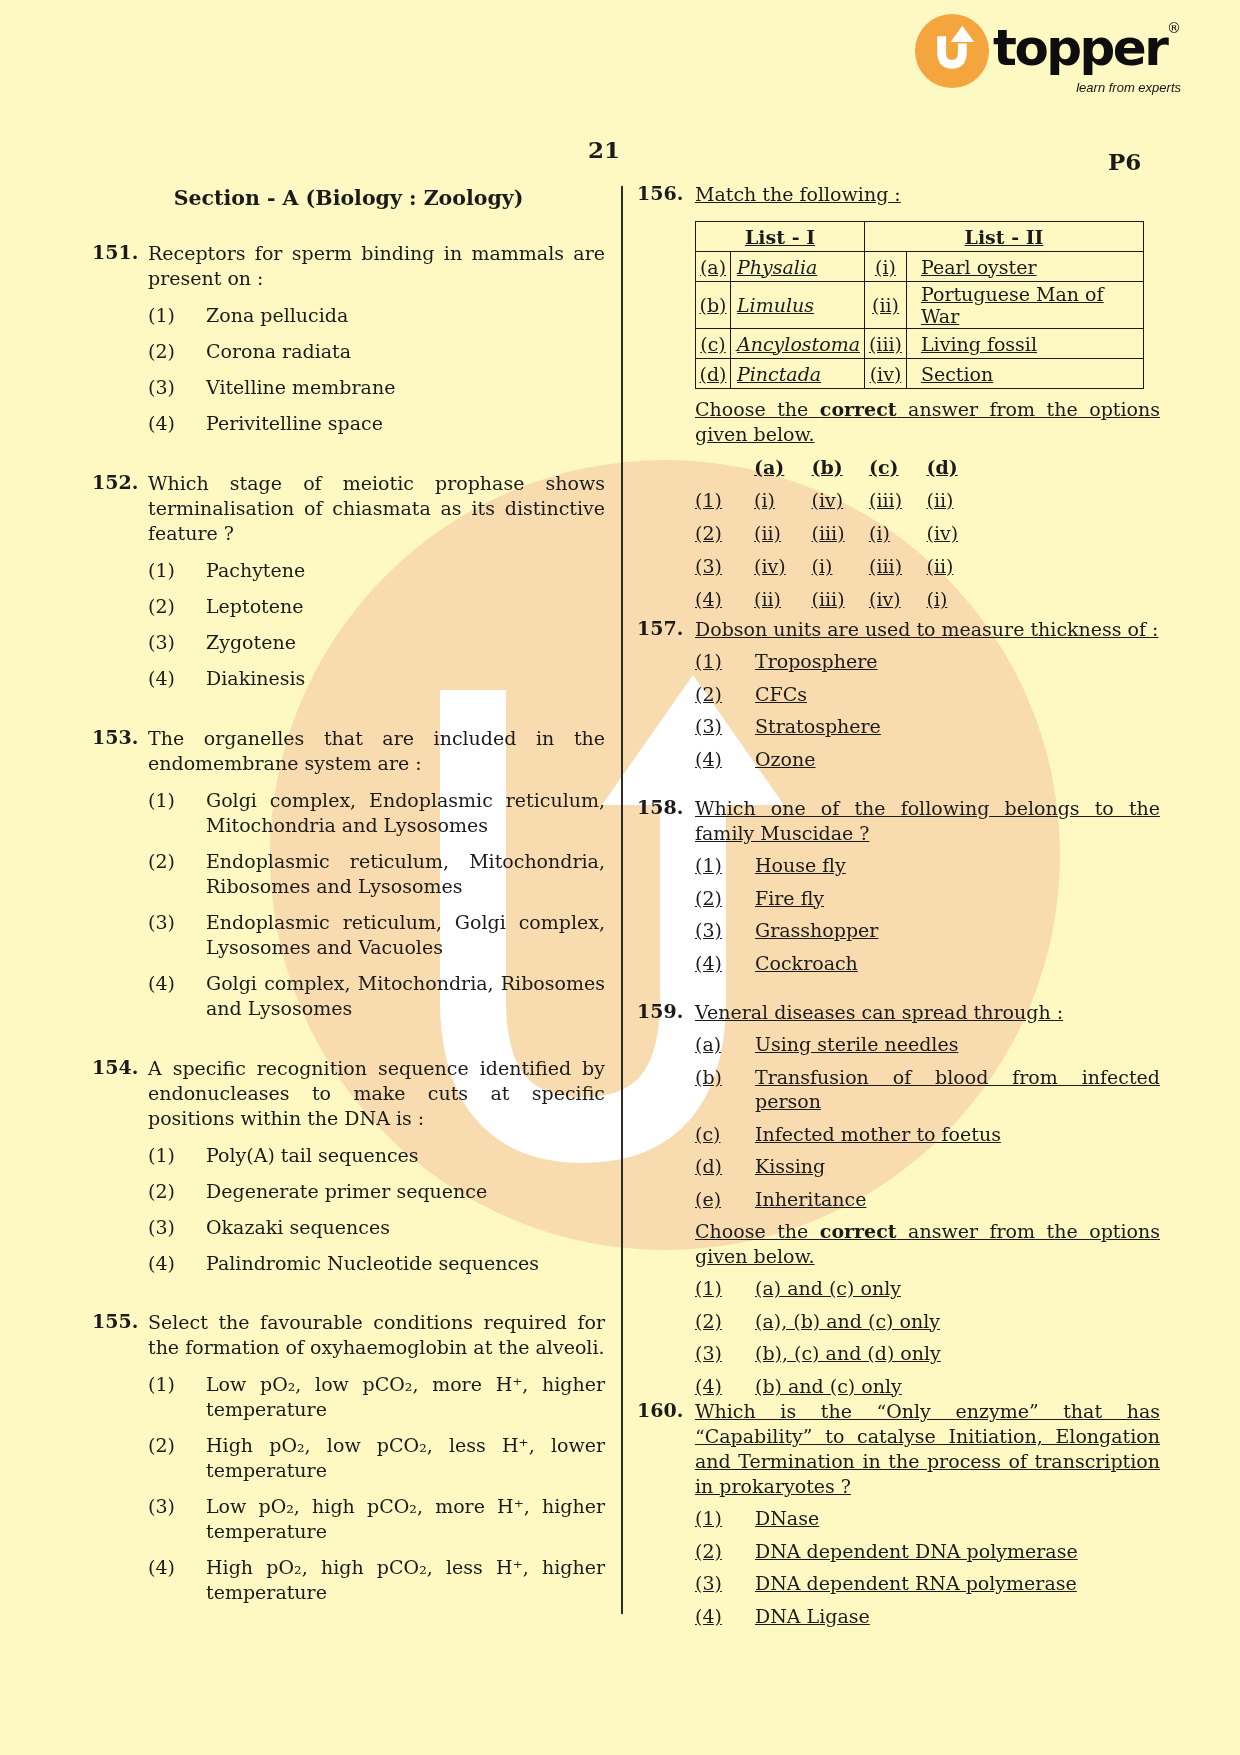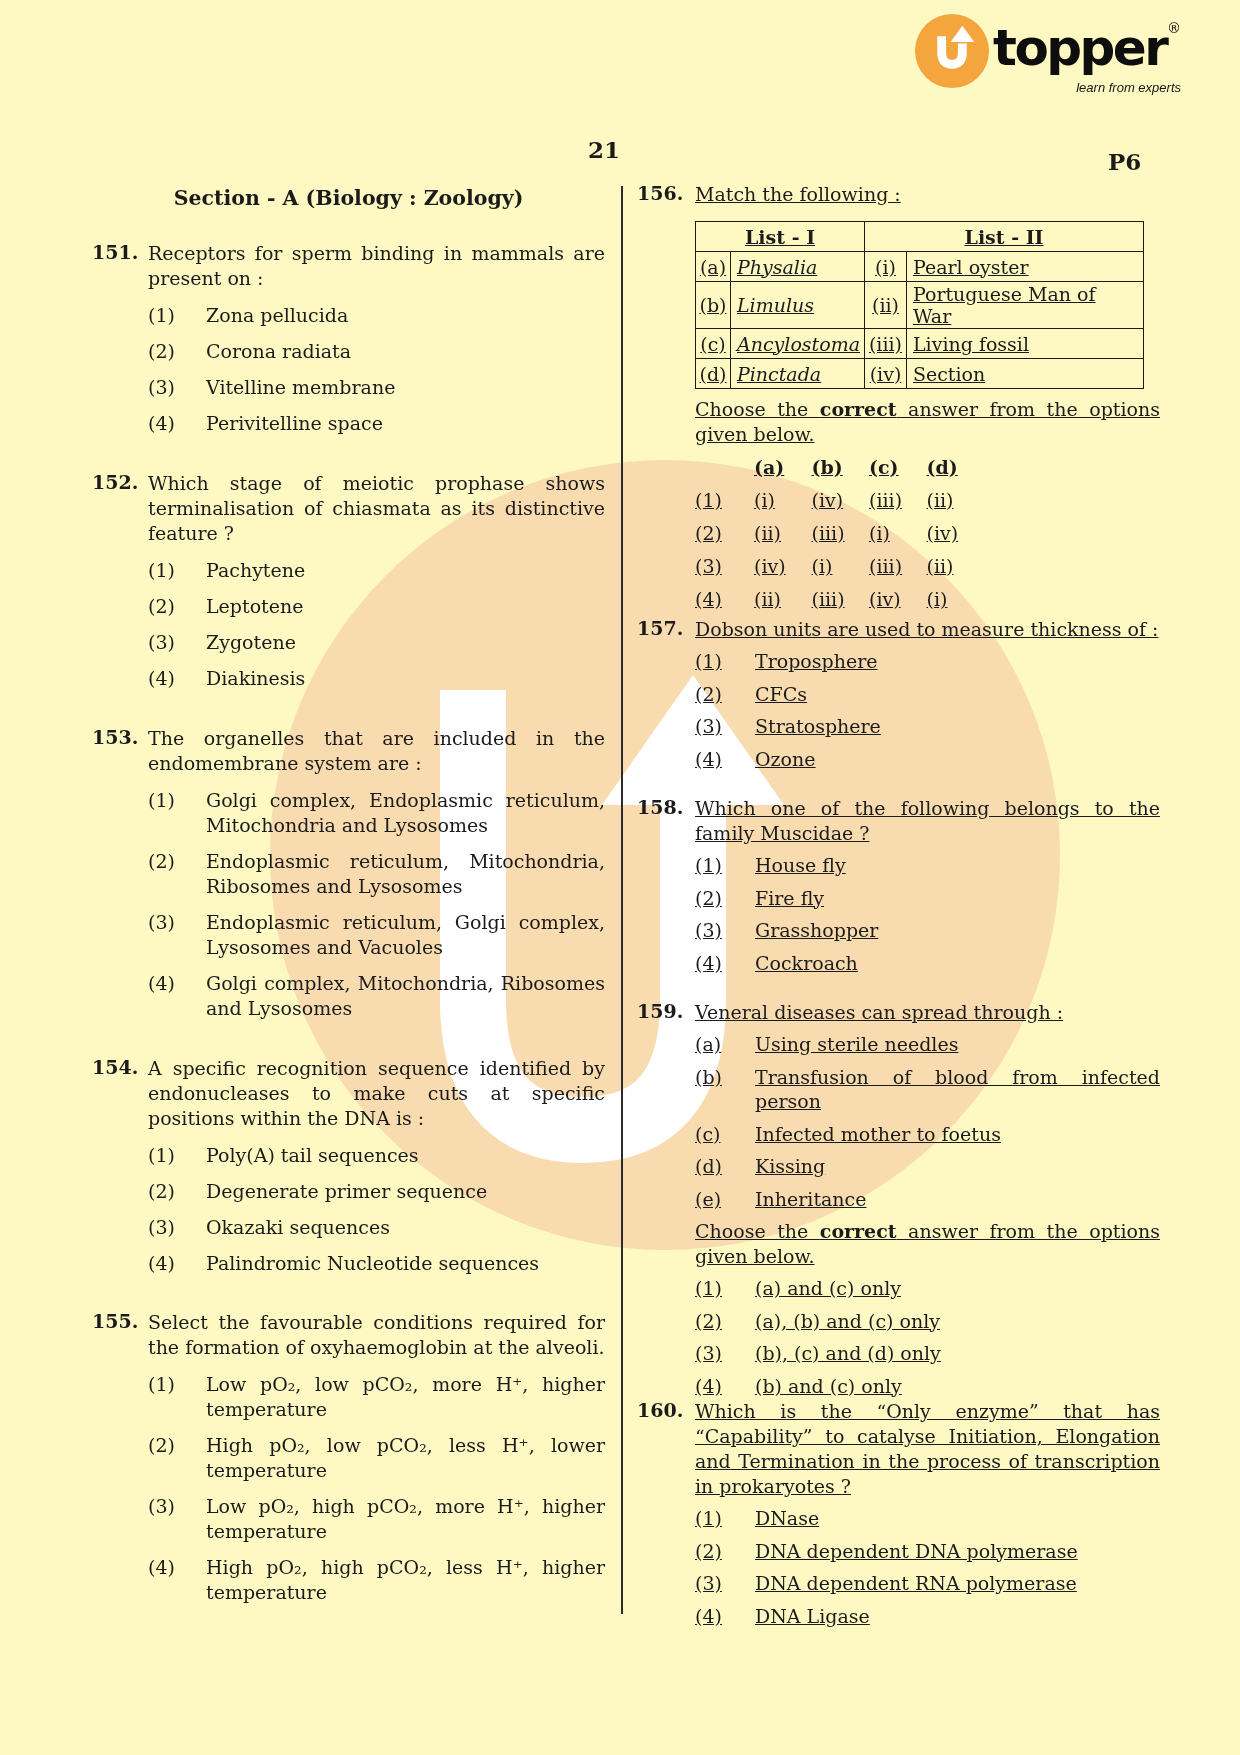--- a/index.html
+++ b/index.html
@@ -46,21 +46,21 @@
   .qR .opt{margin-top:8px;line-height:24.5px;}
   .qR .opt:first-child{margin-top:7px;}
   .qR .olabel{width:60px;}
 
   
   .mtable{border-collapse:collapse;width:449px;margin-top:14px;font-size:19px;}
   .mtable th,.mtable td{border:1.6px solid #1b1b1b;height:27px;padding:1px 4px;}
   .mtable th{font-weight:bold;text-align:center;}
   .mtable td.key{text-align:center;padding:1px 2px;}
   .mtable td.name{font-style:italic;padding-left:6px;}
-  .mtable td.val{padding-left:6px;}
+  .mtable td.val{padding-left:14px;}
 
   .choosep{margin-top:8px;line-height:25px;text-align:justify;}
 
   
   .mxhead{display:flex;margin-left:59px;margin-top:9px;font-weight:bold;line-height:22px;}
   .mxhead span{width:57.5px;flex:none;}
   .mxrow{display:flex;margin-top:11px;line-height:22px;}
   .mxrow .mxl{width:59px;flex:none;}
   .mxrow span.c{width:57.5px;flex:none;}
 

